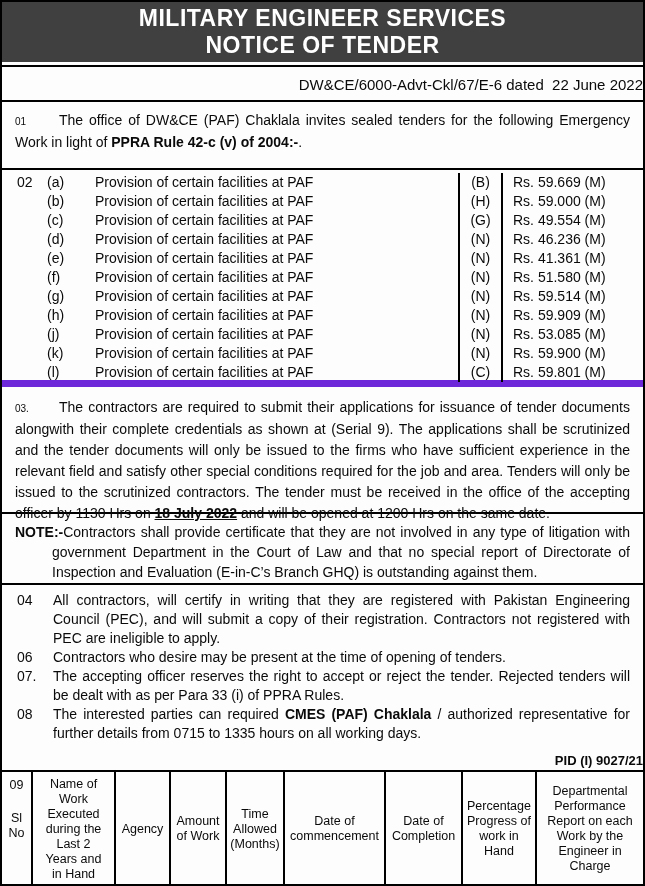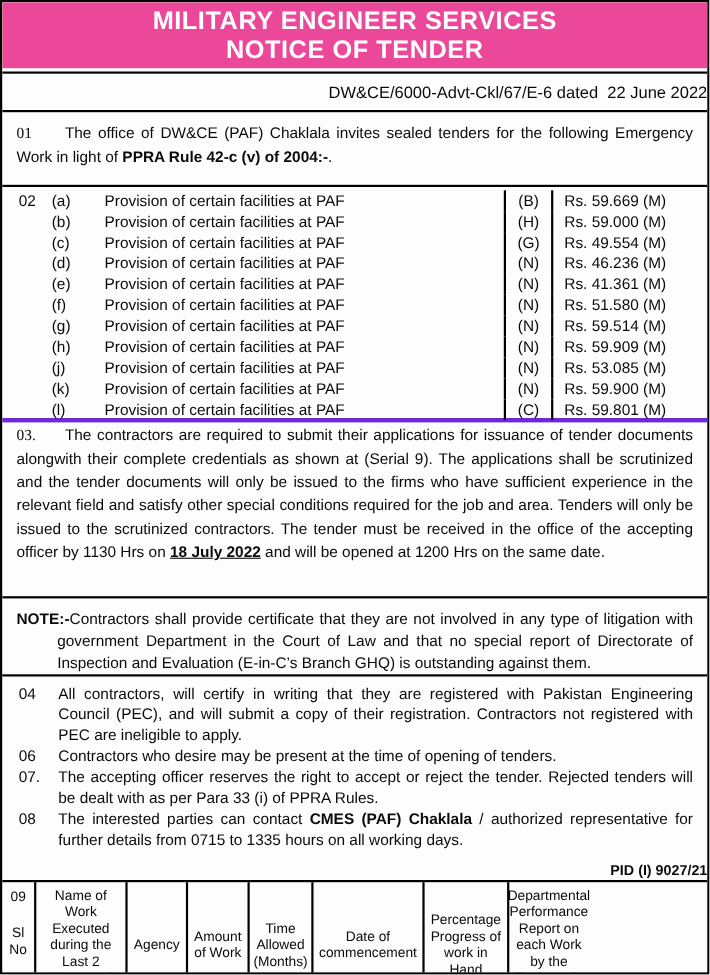--- a/index.html
+++ b/index.html
@@ -4,38 +4,38 @@
 <style>
   html,body { margin:0; padding:0; background:#e8e8e8; }
   .page {
     width:645px; height:886px; box-sizing:border-box; margin:0 auto;
     background:#fdfdfd; border:2px solid #000; color:#0a0a0a;
     font-family:"Liberation Sans", sans-serif; overflow:hidden;
   }
   b { font-weight:bold; }
   
   .masthead {
-    height:60px; background:#ec4899; color:#fff; text-align:center;
+    height:60px; background:#404040; color:#fff; text-align:center;
     padding-top:3px; box-sizing:border-box;
   }
   .masthead .line { font-weight:bold; font-size:23px; line-height:27px; letter-spacing:.5px; }
   
   .refbox {
     margin-top:3px; border-top:2px solid #000; border-bottom:2px solid #000;
     height:37px; line-height:35px; text-align:right; font-size:15px;
     box-sizing:border-box; white-space:pre;
   }
   
   .section { box-sizing:border-box; }
   .para {
     padding:8px 13px 0 13px; font-size:14px; line-height:21px; text-align:justify;
   }
-  .para .pnum { display:inline-block; width:44px; font-size:14px;font-family:Liberation Serif, serif; }
+  .para .pnum { display:inline-block; width:44px; font-size:10px; }
   #para01 { height:66px; }
-  #para03 { height:162px; border-top:4px solid #6d28d9; padding-top:1px; }
+  #para03 { height:132px; border-top:7px solid #6d28d9; padding-top:10px; }
   .date-u { font-weight:bold; text-decoration:underline; }
   
   .worktable { height:212px; border-top:2px solid #000; padding-top:3px; }
   .wrow {
     display:grid; grid-template-columns:45px 48px 1fr 45px 140px;
     height:19px; line-height:19px; font-size:14px;
   }
   .wrow .num  { padding-left:15px; }
   .wrow .code { border-left:2px solid #000; border-right:2px solid #000; text-align:center; }
   .wrow .amt  { padding-left:10px; }
@@ -175,32 +175,33 @@
     <div class="item">
       <span class="inum">06</span>
       <span class="itext"><span>Contractors who desire may be present at the time of opening of tenders.</span><b></b><span></span></span>
     </div>
     <div class="item">
       <span class="inum">07.</span>
       <span class="itext"><span>The accepting officer reserves the right to accept or reject the tender. Rejected tenders will be dealt with as per Para 33 (i) of PPRA Rules.</span><b></b><span></span></span>
     </div>
     <div class="item">
       <span class="inum">08</span>
-      <span class="itext"><span>The interested parties can contact </span><b>CMES (PAF) Chaklala</b><span> / authorized representative for further details from 0715 to 1335 hours on all working days.</span></span>
+      <span class="itext"><span>The interested parties can required </span><b>CMES (PAF) Chaklala</b><span> / authorized representative for further details from 0715 to 1335 hours on all working days.</span></span>
     </div>
     <div class="pid">PID (I) 9027/21</div>
   </div>
 
   <div class="btable">
     <div class="bcell">
       <span>09</span>
       <span class="slno">Sl No</span>
     </div>
     <div class="bcell">Name of Work Executed during the Last 2 Years and in Hand</div>
     <div class="bcell">Agency</div>
     <div class="bcell">Amount of Work</div>
     <div class="bcell">Time Allowed (Months)</div>
     <div class="bcell">Date of commencement</div>
+    <div class="bcell">Date of Completion</div>
     <div class="bcell">Percentage Progress of work in Hand</div>
     <div class="bcell">Departmental Performance Report on each Work by the Engineer in Charge</div>
   </div>
 
 </div>
 
 </body></html>

